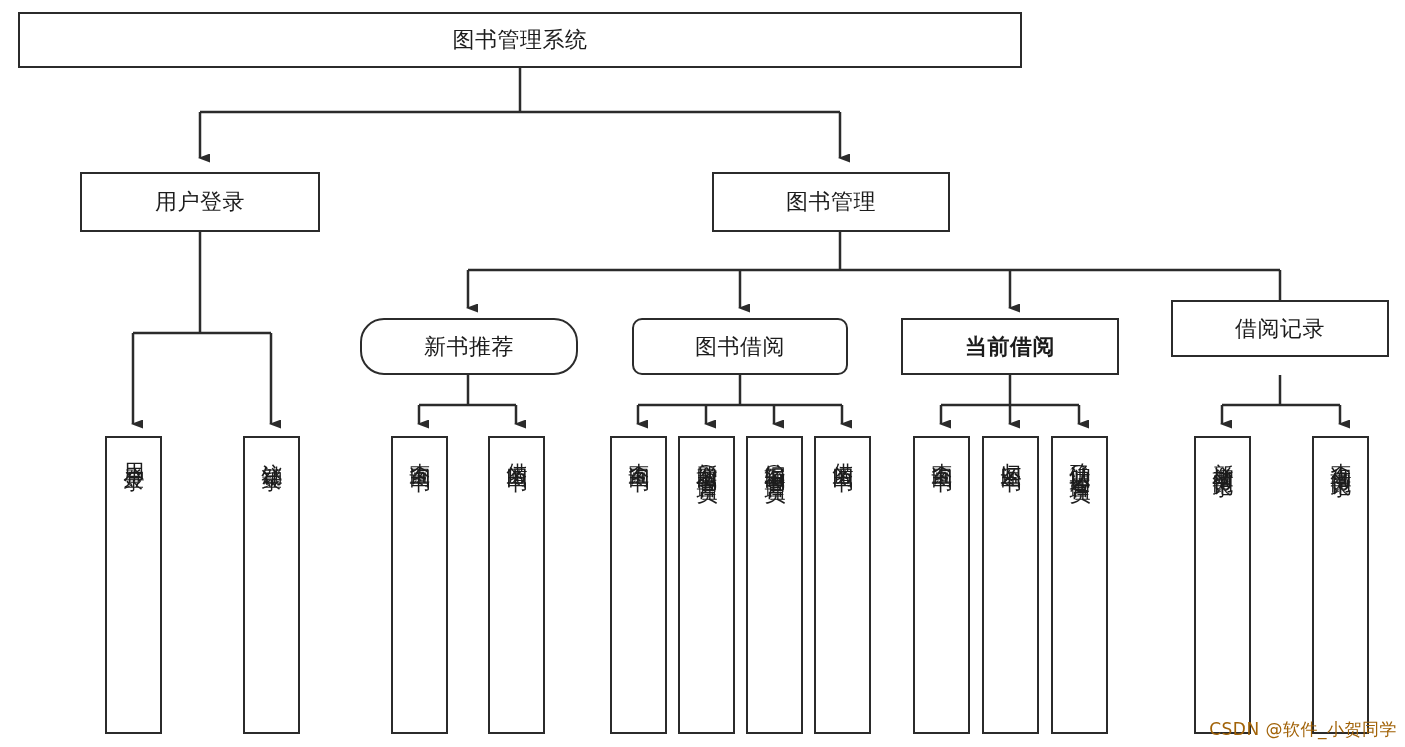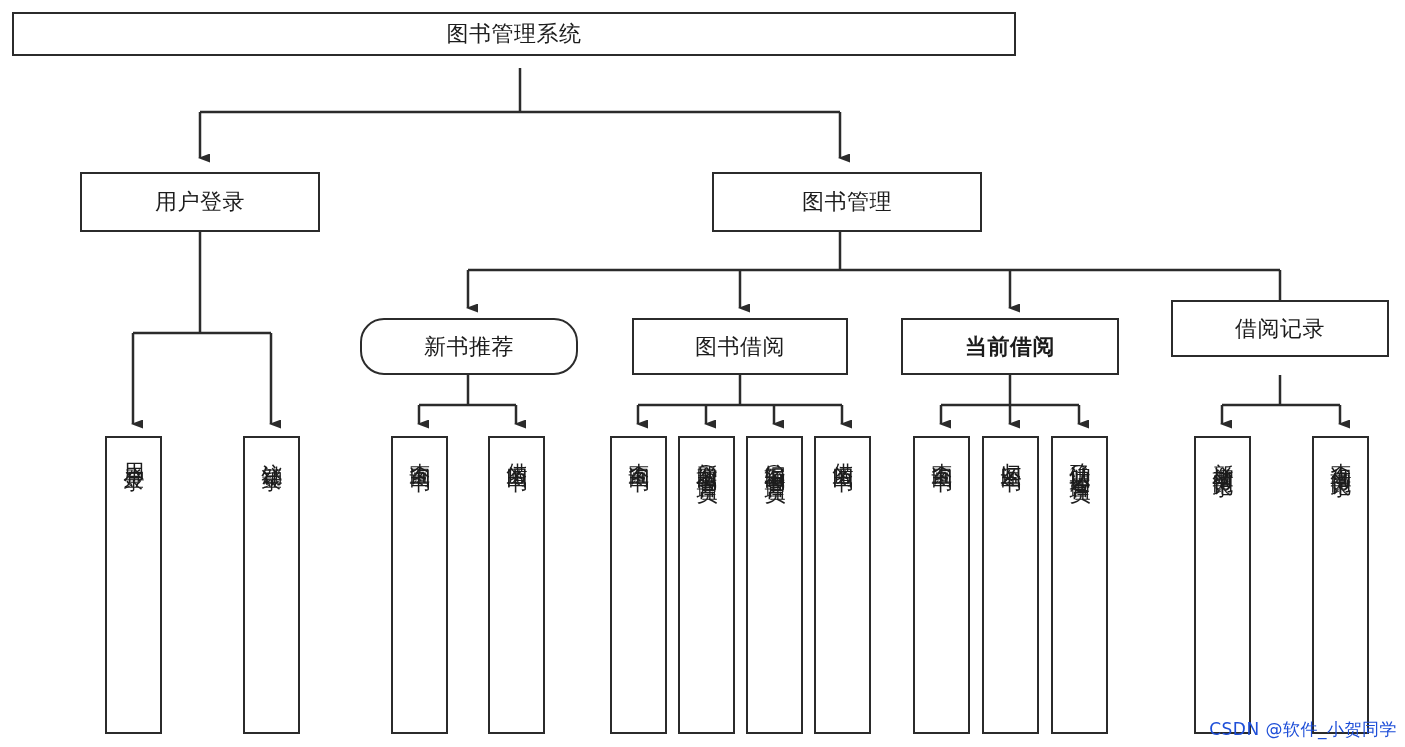--- a/index.html
+++ b/index.html
@@ -57,21 +57,21 @@
     line-height: 1.18;
     letter-spacing: 3px;
     white-space: nowrap;
     -webkit-text-orientation: upright;
   }
   #watermark {
     position: absolute;
     right: 8px;
     bottom: 6px;
     font-size: 17px;
-    color: #1d4ed8;
+    color: #a16207;
     letter-spacing: 0.5px;
     z-index: 9;
     white-space: nowrap;
     pointer-events: none;
   }
 </style>
 </head>
 <body>
 
 <div id="diagram-root">
@@ -131,37 +131,37 @@
     </g>
 
     <g stroke="#2b2b2b" stroke-width="2.5" fill="none">
       <path d="M1280,375 L1280,405"></path>
       <path d="M1222,405 L1340,405"></path>
       <path d="M1222,405 L1222,424" marker-end="url(#arrowhead)"></path>
       <path d="M1340,405 L1340,424" marker-end="url(#arrowhead)"></path>
     </g>
   </svg>
 
-  <div class="node" style="left:12px; top:12px; width:1004px; height:44px;">
+  <div class="node" style="left:18px; top:12px; width:1004px; height:56px;">
     <span class="node-label">图书管理系统</span>
   </div>
 
   <div class="node" style="left:80px; top:172px; width:240px; height:60px;">
     <span class="node-label">用户登录</span>
   </div>
 
-  <div class="node" style="left:712px; top:172px; width:270px; height:60px;align-items:center;">
+  <div class="node" style="left:712px; top:172px; width:238px; height:60px;align-items:center;">
     <span class="node-label">图书管理</span>
   </div>
 
   <div class="node" style="left:360px; top:318px; width:218px; height:57px;border-radius:24px;">
     <span class="node-label">新书推荐</span>
   </div>
 
-  <div class="node" style="left:632px; top:318px; width:216px; height:57px;">
+  <div class="node" style="left:632px; top:318px; width:216px; height:57px;border-radius:10px;">
     <span class="node-label">图书借阅</span>
   </div>
 
   <div class="node" style="left:901px; top:318px; width:218px; height:57px;font-weight:bold;">
     <span class="node-label">当前借阅</span>
   </div>
 
   <div class="node" style="left:1171px; top:300px; width:218px; height:57px;">
     <span class="node-label">借阅记录</span>
   </div>

